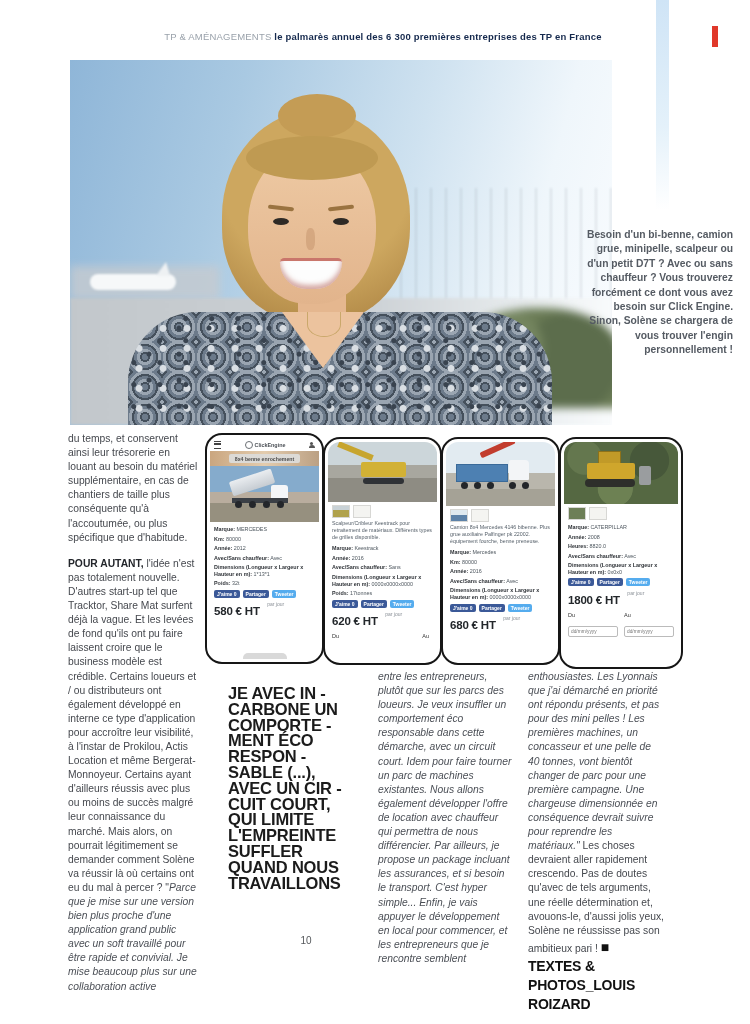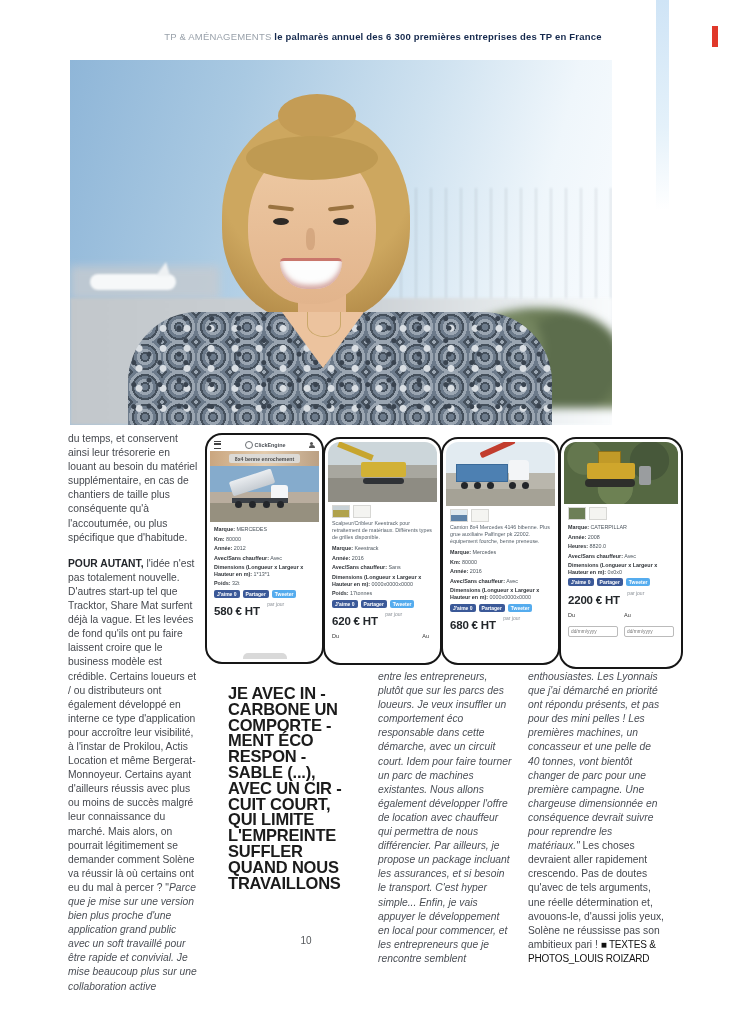--- a/index.html
+++ b/index.html
@@ -55,21 +55,21 @@
   .caption{position:absolute;left:583px;top:228px;width:150px;text-align:right;
         font-size:10.3px;font-weight:bold;color:#555b63;line-height:1.4;}
   
   .col{position:absolute;font-size:10.3px;line-height:1.37;color:#45484e;}
   .col p{margin:0 0 12px 0;}
   .col .lead{font-weight:bold;color:#23262b;}
   .col i{color:#4b4f56;}
   .col1{left:68px;top:432px;width:131px;}
   .col3{left:378px;top:670px;width:135px;}
   .col4{left:528px;top:670px;width:137px;}
-  .credit{font-weight:normal;color:#111;font-size:10px;letter-spacing:-.2px;}
+  .credit{font-weight:bold;color:#111;font-size:14px;letter-spacing:-.2px;}
   .pullquote{position:absolute;left:228px;top:686px;width:142px;color:#1b1b1b;}
   .pq-line{font-size:16.5px;font-weight:800;line-height:15.8px;letter-spacing:-.2px;}
   .page-number{position:absolute;left:0;top:935px;width:612px;text-align:center;font-size:10px;color:#55585c;}
   
   .phone{position:absolute;background:#fff;border:2.5px solid #161616;border-radius:17px;padding:3px;}
   .p1{left:205px;top:433px;width:109px;height:221px;}
   .p2{left:323px;top:437px;width:109px;height:218px;}
   .p3{left:441px;top:437px;width:109px;height:218px;}
   .p4{left:559px;top:437px;width:114px;height:222px;}
   .screen{position:relative;width:100%;height:100%;border-radius:12px;overflow:hidden;background:#fff;}
@@ -156,20 +156,21 @@
     <div class="brow r"></div>
     <div class="eye l"></div>
     <div class="eye r"></div>
     <div class="nose"></div>
     <div class="mouth"></div>
     <div class="torso"></div>
     <div class="chest"></div>
     <div class="necklace"></div>
   </div>
 
+  <div class="caption">Besoin d'un bi-benne, camion grue, minipelle, scalpeur ou d'un petit D7T ? Avec ou sans chauffeur ? Vous trouverez forcément ce dont vous avez besoin sur Click Engine. Sinon, Solène se chargera de vous trouver l'engin personnellement !</div>
 
   <div class="phone p1">
     <div class="screen">
       <div class="app-header">
         <span class="burger"></span>
         <span class="logo">
           <span class="cog"></span>
           <span class="app-name">ClickEngine</span>
         </span>
         <span class="person"></span>
@@ -289,21 +290,21 @@
           <div class="fld"><b>Heures:</b><span> 8820.0</span></div>
           <div class="fld"><b>Avec/Sans chauffeur:</b><span> Avec</span></div>
           <div class="fld"><b>Dimensions (Longueur x Largeur x Hauteur en m):</b><span> 0x0x0</span></div>
         </div>
       <div class="btnrow">
         <span class="fbtn fb">J'aime 0</span>
         <span class="fbtn fb">Partager</span>
         <span class="fbtn tw">Tweeter</span>
       </div>
       <div class="pricerow">
-        <span class="price">2200 € HT</span>
+        <span class="price">1800 € HT</span>
         <span class="per">par jour</span>
       </div>
       <div class="duau2">
         <div>
           <div class="dlab">Du</div>
           <input type="text" placeholder="dd/mm/yyyy" style="">
         </div>
         <div>
           <div class="dlab">Au</div>
           <input type="text" placeholder="dd/mm/yyyy" style="">

